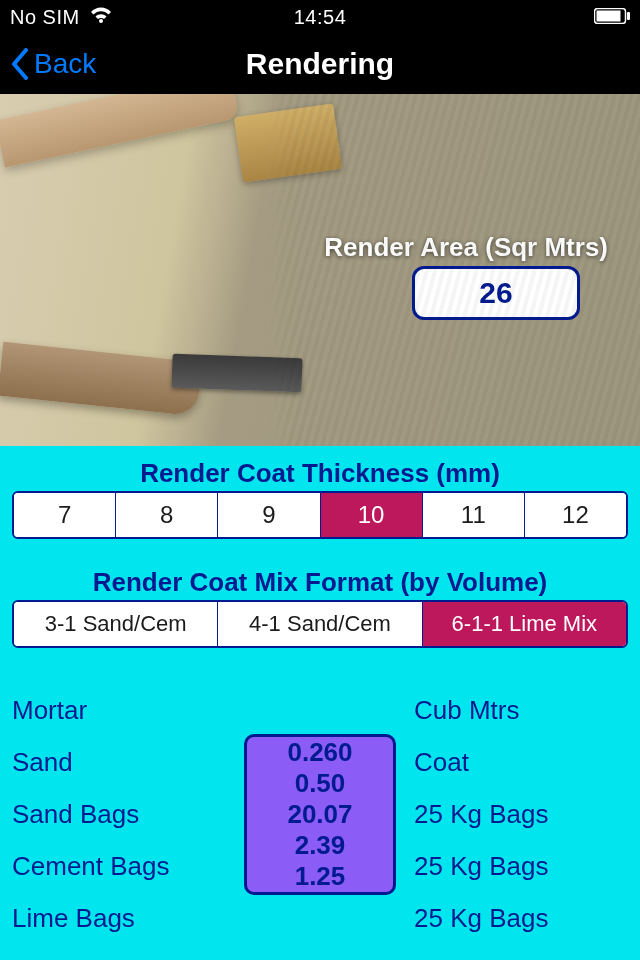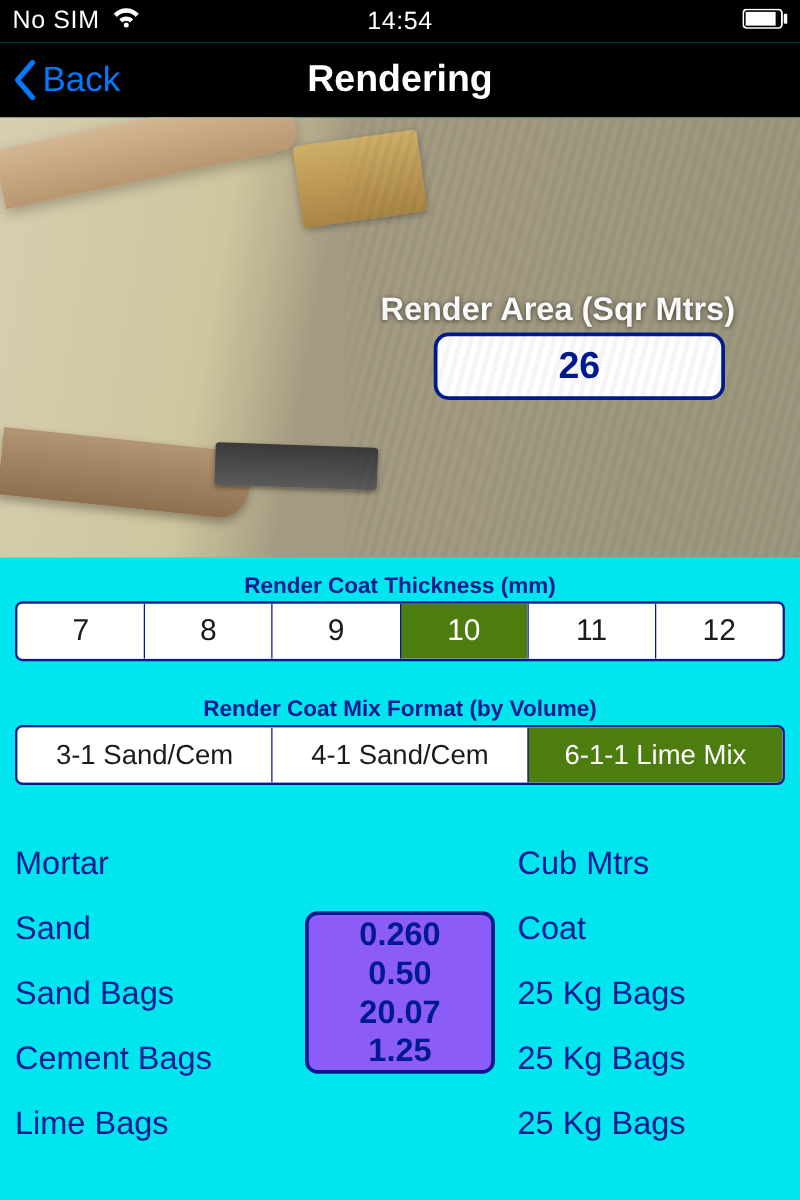--- a/index.html
+++ b/index.html
@@ -64,49 +64,49 @@
     mix-blend-mode:multiply;
     opacity:.65;
     mask: linear-gradient(90deg, transparent 0 42%, #000 46% 100%);
     -webkit-mask: linear-gradient(90deg, transparent 0 42%, #000 46% 100%);
   }
   .arm1{position:absolute;top:26px;left:0;width:240px;height:48px;background:linear-gradient(#d3b693,#b89770);border-radius:0 28px 14px 0;transform:rotate(-12deg);transform-origin:left center;box-shadow:0 4px 10px rgba(0,0,0,.25);}
   .trowel1{position:absolute;top:16px;left:238px;width:100px;height:66px;background:linear-gradient(#cfae67,#a98544);transform:rotate(-8deg);border-radius:4px;box-shadow:0 2px 6px rgba(0,0,0,.3);}
   .arm2{position:absolute;top:258px;left:0;width:200px;height:54px;background:linear-gradient(#b19574,#8d704e);border-radius:0 30px 24px 0;transform:rotate(6deg);box-shadow:0 4px 8px rgba(0,0,0,.3);}
   .trowel2{position:absolute;top:262px;left:172px;width:130px;height:34px;background:linear-gradient(#3a3a3a,#5a5a5a);border-radius:3px;transform:rotate(2deg);box-shadow:0 2px 4px rgba(0,0,0,.4);}
   .hero-label{
-    position:absolute; top:138px; right:52px; color:#fff;
+    position:absolute; top:138px; right:32px; color:#fff;
     font-size:26px; font-weight:600; text-shadow:0 1px 4px rgba(0,0,0,.6);
   }
   .area-input{
     position:absolute; top:172px; right:60px;
-    width:233px; height:54px; background:#fff;
+    width:168px; height:54px; background:#fff;
     border:3px solid #001b8f; border-radius:12px;
     color:#001b8f; font-size:30px; font-weight:600;
     display:flex; align-items:center; justify-content:center;
   }
 
   .section-label{
-    text-align:center; color:#001b8f; font-size:18px; font-weight:600;
+    text-align:center; color:#001b8f; font-size:26px; font-weight:600;
   }
 
   .seg{
     margin: 2px 12px 0 12px;
     display:flex; height:48px;
     border:2px solid #001b8f; border-radius:6px; overflow:hidden;
     background:#fff;
   }
   .seg .opt{
     flex:1; display:flex; align-items:center; justify-content:center;
     color:#1b1b1b; font-size:24px; font-weight:400;
     border-left:1px solid #001b8f; cursor:pointer;
     background:#fff;
   }
   .seg .opt:first-child{ border-left:none; }
-  .seg .opt.sel{ background:#4d7c0f; color:#fff; }
+  .seg .opt.sel{ background:#be185d; color:#fff; }
 
   .seg2 .opt{ font-size:22px; }
 
   .thickness-block{ padding-top:12px; }
   .mix-block{ padding-top:28px; }
 
   .results{
     display:grid;
     grid-template-columns: 232px 152px 1fr;
     margin: 36px 12px 0 12px;
@@ -195,20 +195,21 @@
       <div class="opt">4-1 Sand/Cem</div>
       <div class="opt sel">6-1-1 Lime Mix</div>
     </div>
 </div>
 
 <div class="results" id="results-grid">
   <div class="valcol" id="valcol">
       <div>0.260</div>
       <div>0.50</div>
       <div>20.07</div>
+      <div>2.39</div>
       <div>1.25</div>
     </div>
 <div class="res-label" style="grid-area: 1 / 1;">Mortar</div>
     <div class="res-unit" style="grid-area: 1 / 3;">Cub Mtrs</div>
     <div class="res-label" style="grid-area: 2 / 1;">Sand</div>
     <div class="res-unit" style="grid-area: 2 / 3;">Coat</div>
     <div class="res-label" style="grid-area: 3 / 1;">Sand Bags</div>
     <div class="res-unit" style="grid-area: 3 / 3;">25 Kg Bags</div>
     <div class="res-label" style="grid-area: 4 / 1;">Cement Bags</div>
     <div class="res-unit" style="grid-area: 4 / 3;">25 Kg Bags</div>

